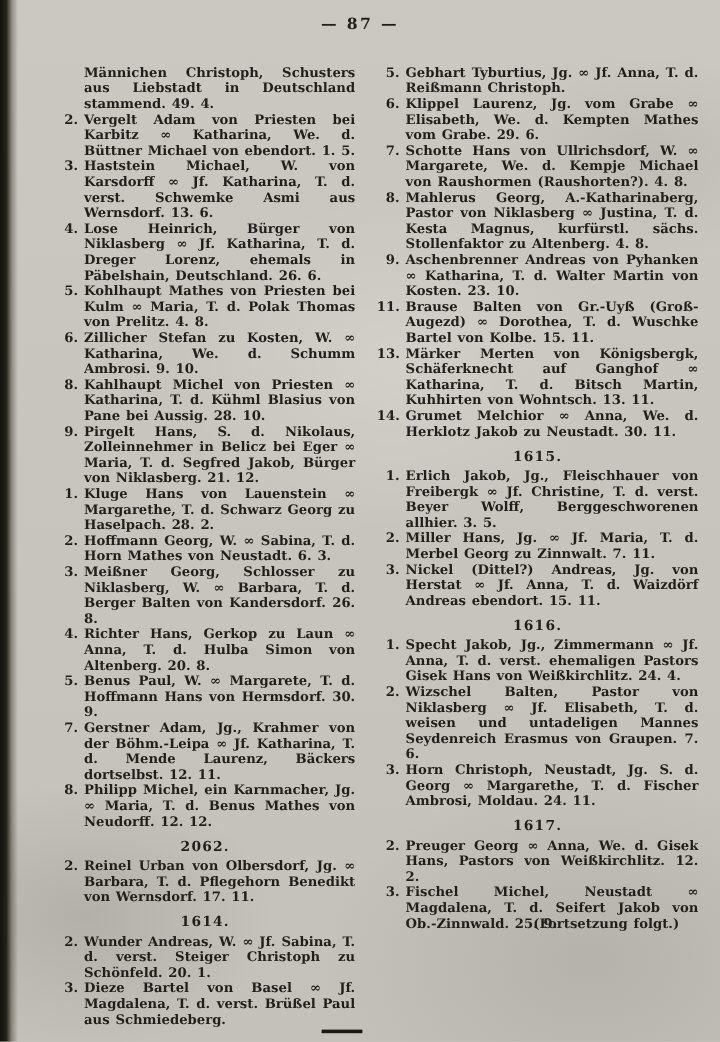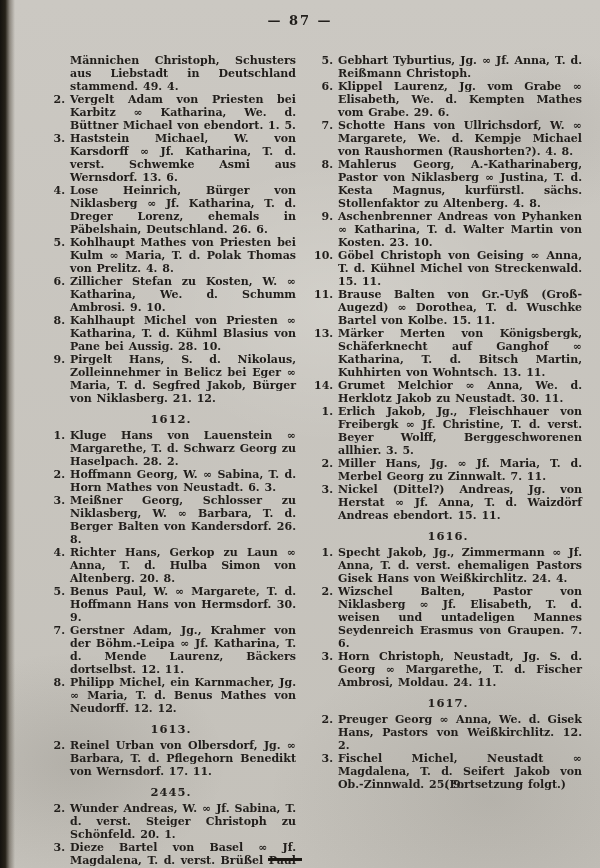--- a/index.html
+++ b/index.html
@@ -99,21 +99,20 @@
         <span class="body">Zillicher Stefan zu Kosten, W. ∞ Katharina, We. d. Schumm Ambrosi. 9. 10.</span>
       </div>
       <div class="entry">
         <span class="num">8.</span>
         <span class="body">Kahlhaupt Michel von Priesten ∞ Katharina, T. d. Kühml Blasius von Pane bei Aussig. 28. 10.</span>
       </div>
       <div class="entry">
         <span class="num">9.</span>
         <span class="body">Pirgelt Hans, S. d. Nikolaus, Zolleinnehmer in Belicz bei Eger ∞ Maria, T. d. Segfred Jakob, Bürger von Niklasberg. 21. 12.</span>
       </div>
-      <div class="heading">1612.</div>
       <div class="entry">
         <span class="num">1.</span>
         <span class="body">Kluge Hans von Lauenstein ∞ Margarethe, T. d. Schwarz Georg zu Haselpach. 28. 2.</span>
       </div>
       <div class="entry">
         <span class="num">2.</span>
         <span class="body">Hoffmann Georg, W. ∞ Sabina, T. d. Horn Mathes von Neustadt. 6. 3.</span>
       </div>
       <div class="entry">
         <span class="num">3.</span>
@@ -128,26 +127,26 @@
         <span class="body">Benus Paul, W. ∞ Margarete, T. d. Hoffmann Hans von Hermsdorf. 30. 9.</span>
       </div>
       <div class="entry">
         <span class="num">7.</span>
         <span class="body">Gerstner Adam, Jg., Krahmer von der Böhm.-Leipa ∞ Jf. Katharina, T. d. Mende Laurenz, Bäckers dortselbst. 12. 11.</span>
       </div>
       <div class="entry">
         <span class="num">8.</span>
         <span class="body">Philipp Michel, ein Karnmacher, Jg. ∞ Maria, T. d. Benus Mathes von Neudorff. 12. 12.</span>
       </div>
-      <div class="heading">1613.</div>
+      <div class="heading">2062.</div>
       <div class="entry">
         <span class="num">2.</span>
         <span class="body">Reinel Urban von Olbersdorf, Jg. ∞ Barbara, T. d. Pflegehorn Benedikt von Wernsdorf. 17. 11.</span>
       </div>
-      <div class="heading">2445.</div>
+      <div class="heading">1614.</div>
       <div class="entry">
         <span class="num">2.</span>
         <span class="body">Wunder Andreas, W. ∞ Jf. Sabina, T. d. verst. Steiger Christoph zu Schönfeld. 20. 1.</span>
       </div>
       <div class="entry">
         <span class="num">3.</span>
         <span class="body">Dieze Bartel von Basel ∞ Jf. Magdalena, T. d. verst. Brüßel Paul aus Schmiedeberg.</span>
       </div>
     </div>
   <div class="col col-right">
@@ -165,35 +164,32 @@
       </div>
       <div class="entry">
         <span class="num">8.</span>
         <span class="body">Mahlerus Georg, A.-Katharinaberg, Pastor von Niklasberg ∞ Justina, T. d. Kesta Magnus, kurfürstl. sächs. Stollenfaktor zu Altenberg. 4. 8.</span>
       </div>
       <div class="entry">
         <span class="num">9.</span>
         <span class="body">Aschenbrenner Andreas von Pyhanken ∞ Katharina, T. d. Walter Martin von Kosten. 23. 10.</span>
       </div>
       <div class="entry">
-        <span class="num">10.</span>
-        <span class="body">Göbel Christoph von Geising ∞ Anna, T. d. Kühnel Michel von Streckenwald. 15. 11.</span>
-      </div>
-      <div class="entry">
         <span class="num">11.</span>
         <span class="body">Brause Balten von Gr.-Uyß (Groß-Augezd) ∞ Dorothea, T. d. Wuschke Bartel von Kolbe. 15. 11.</span>
       </div>
       <div class="entry">
         <span class="num">13.</span>
         <span class="body">Märker Merten von Königsbergk, Schäferknecht auf Ganghof ∞ Katharina, T. d. Bitsch Martin, Kuhhirten von Wohntsch. 13. 11.</span>
       </div>
       <div class="entry">
         <span class="num">14.</span>
         <span class="body">Grumet Melchior ∞ Anna, We. d. Herklotz Jakob zu Neustadt. 30. 11.</span>
       </div>
+      <div class="heading">1615.</div>
       <div class="entry">
         <span class="num">1.</span>
         <span class="body">Erlich Jakob, Jg., Fleischhauer von Freibergk ∞ Jf. Christine, T. d. verst. Beyer Wolff, Berggeschworenen allhier. 3. 5.</span>
       </div>
       <div class="entry">
         <span class="num">2.</span>
         <span class="body">Miller Hans, Jg. ∞ Jf. Maria, T. d. Merbel Georg zu Zinnwalt. 7. 11.</span>
       </div>
       <div class="entry">
         <span class="num">3.</span>

